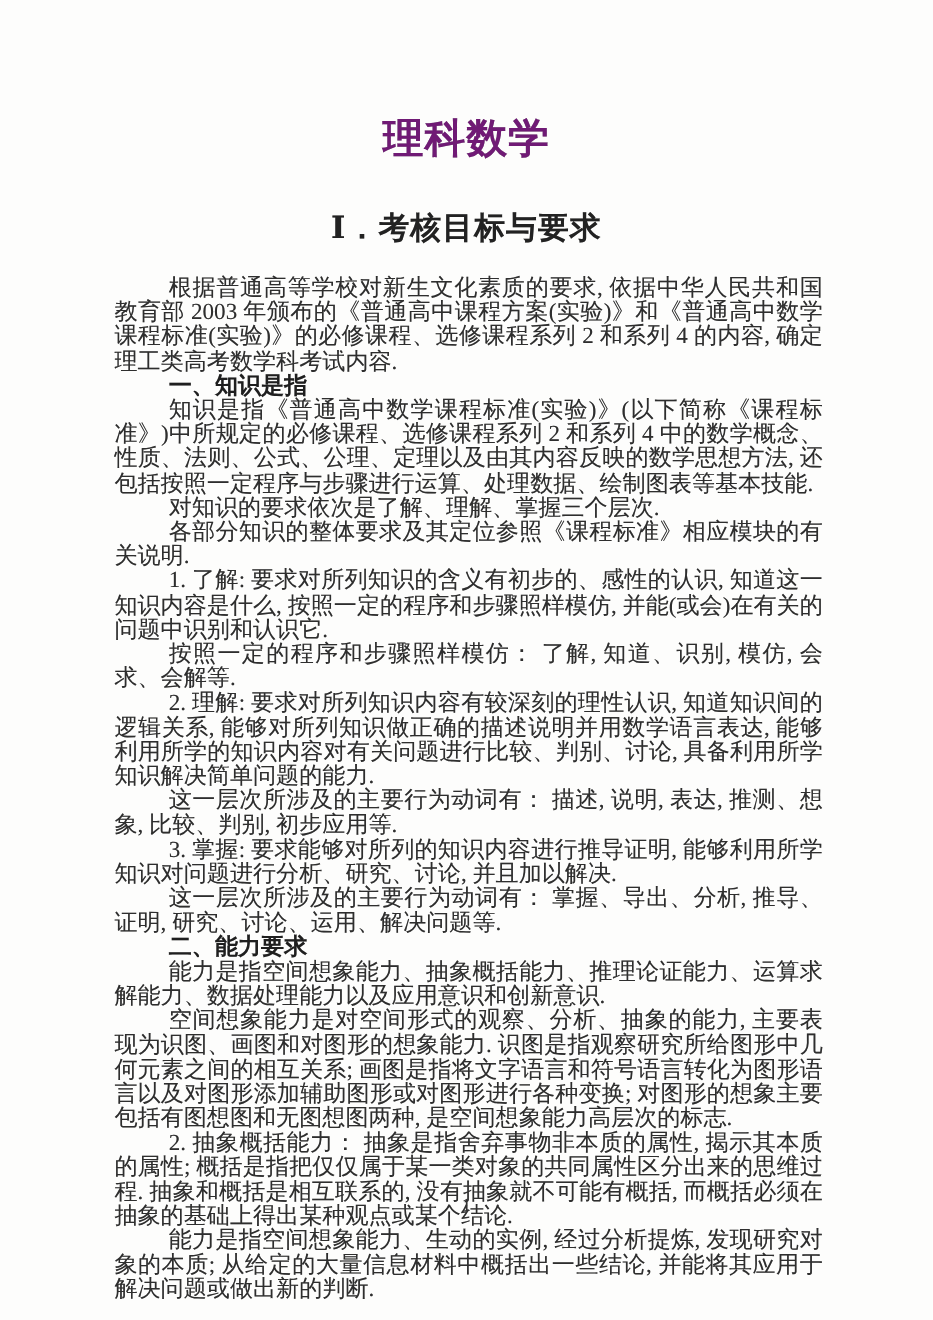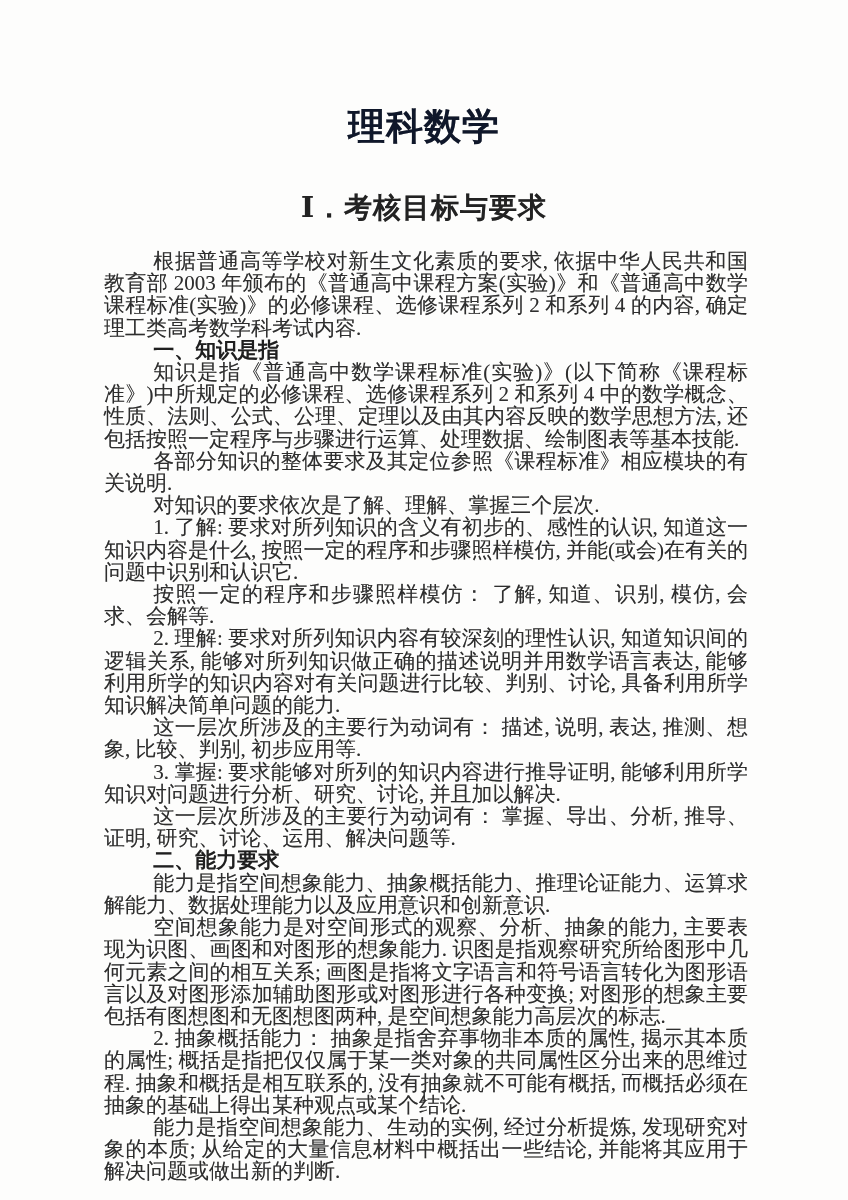--- a/index.html
+++ b/index.html
@@ -16,21 +16,21 @@
     font-family: "Liberation Serif", "DejaVu Serif", serif;
     color: #2c2c2c;
   }
   .doc-title {
     margin: 0;
     padding-top: 106px;
     text-align: center;
     font-size: 37px;
     line-height: 42px;
     font-weight: bold;
-    color: #0f172a;
+    color: #701a75;
     letter-spacing: 1px;
     text-shadow: 0 0 0.6px rgba(20,20,20,0.45);
   }
   .section-heading {
     margin: 0;
     padding-top: 46px;
     text-align: center;
     font-size: 28px;
     line-height: 28px;
     font-weight: bold;
@@ -70,22 +70,22 @@
 </head>
 <body>
 
 <div class="page">
   <h1 class="doc-title">理科数学</h1>
   <h2 class="section-heading">Ⅰ．考核目标与要求</h2>
   <div class="content">
       <p class="para">根据普通高等学校对新生文化素质的要求, 依据中华人民共和国教育部 2003 年颁布的《普通高中课程方案(实验)》和《普通高中数学课程标准(实验)》的必修课程、选修课程系列 2 和系列 4 的内容, 确定理工类高考数学科考试内容.</p>
       <p class="subheading">一、知识是指</p>
       <p class="para">知识是指《普通高中数学课程标准(实验)》(以下简称《课程标准》)中所规定的必修课程、选修课程系列 2 和系列 4 中的数学概念、性质、法则、公式、公理、定理以及由其内容反映的数学思想方法, 还包括按照一定程序与步骤进行运算、处理数据、绘制图表等基本技能.</p>
+      <p class="para">对知识的要求依次是了解、理解、掌握三个层次.</p>
       <p class="para">各部分知识的整体要求及其定位参照《课程标准》相应模块的有关说明.</p>
-      <p class="para">对知识的要求依次是了解、理解、掌握三个层次.</p>
       <p class="para">1. 了解: 要求对所列知识的含义有初步的、感性的认识, 知道这一知识内容是什么, 按照一定的程序和步骤照样模仿, 并能(或会)在有关的问题中识别和认识它.</p>
       <p class="para">按照一定的程序和步骤照样模仿： 了解, 知道、识别, 模仿, 会求、会解等.</p>
       <p class="para">2. 理解: 要求对所列知识内容有较深刻的理性认识, 知道知识间的逻辑关系, 能够对所列知识做正确的描述说明并用数学语言表达, 能够利用所学的知识内容对有关问题进行比较、判别、讨论, 具备利用所学知识解决简单问题的能力.</p>
       <p class="para">这一层次所涉及的主要行为动词有： 描述, 说明, 表达, 推测、想象, 比较、判别, 初步应用等.</p>
       <p class="para">3. 掌握: 要求能够对所列的知识内容进行推导证明, 能够利用所学知识对问题进行分析、研究、讨论, 并且加以解决.</p>
       <p class="para">这一层次所涉及的主要行为动词有： 掌握、导出、分析, 推导、证明, 研究、讨论、运用、解决问题等.</p>
       <p class="subheading">二、能力要求</p>
       <p class="para">能力是指空间想象能力、抽象概括能力、推理论证能力、运算求解能力、数据处理能力以及应用意识和创新意识.</p>
       <p class="para">空间想象能力是对空间形式的观察、分析、抽象的能力, 主要表现为识图、画图和对图形的想象能力. 识图是指观察研究所给图形中几何元素之间的相互关系; 画图是指将文字语言和符号语言转化为图形语言以及对图形添加辅助图形或对图形进行各种变换; 对图形的想象主要包括有图想图和无图想图两种, 是空间想象能力高层次的标志.</p>
       <p class="para">2. 抽象概括能力： 抽象是指舍弃事物非本质的属性, 揭示其本质的属性; 概括是指把仅仅属于某一类对象的共同属性区分出来的思维过程. 抽象和概括是相互联系的, 没有抽象就不可能有概括, 而概括必须在抽象的基础上得出某种观点或某个结论.</p>

